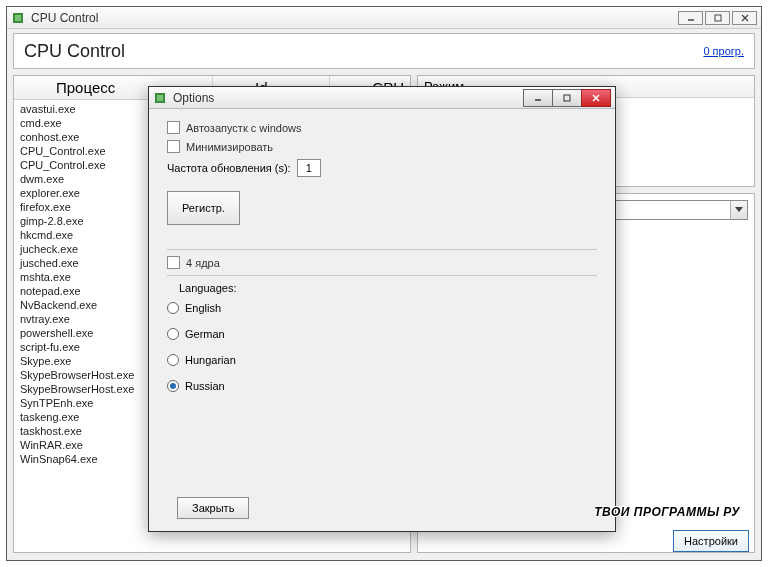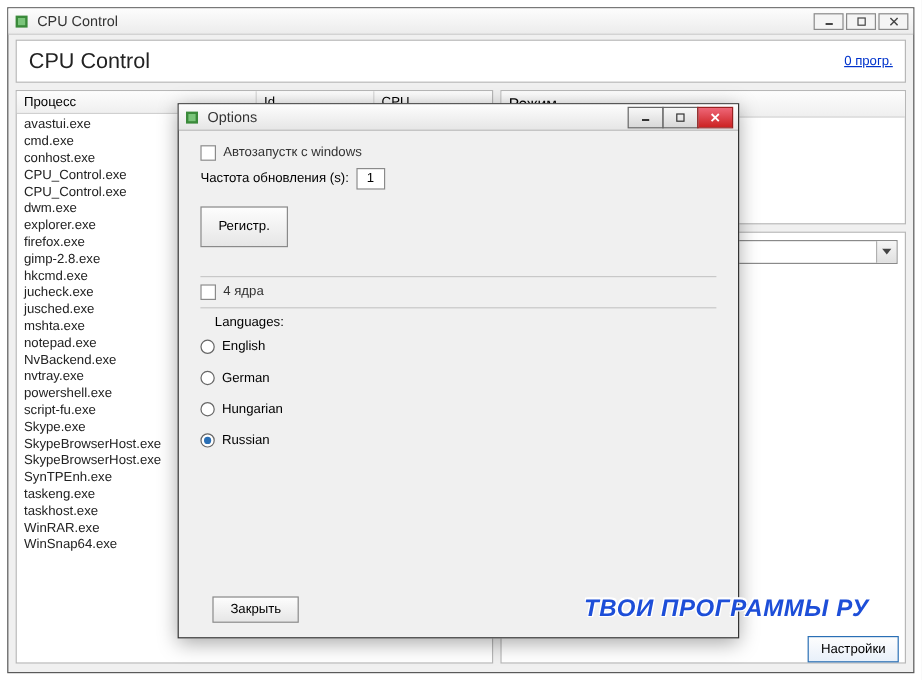--- a/index.html
+++ b/index.html
@@ -16,21 +16,21 @@
 
 
 .inner-header { margin: 4px 6px 0 6px; height: 36px; background: #fff; border: 1px solid #b7b7b7; display: flex; align-items: center; padding: 0 10px; }
 .inner-header .big { font-size: 18px; color: #222; }
 .inner-header .lnk { margin-left: auto; color: #0033cc; text-decoration: underline; font-size: 11px; cursor: pointer; }
 
 
 .body { display: flex; margin: 6px; gap: 6px; height: 478px; }
 .proc-panel { width: 398px; background: #fff; border: 1px solid #b7b7b7; display: flex; flex-direction: column; }
 .proc-head { display: flex; border-bottom: 1px solid #d0d0d0; background: linear-gradient(#fdfdfd,#efefef); }
-.proc-head div { padding: 3px 6px; font-size: 11px; }
+.proc-head div { padding: 3px 6px; font-size: 15px; margin-left: 36px; }
 .col-name { width: 200px; border-right: 1px solid #d8d8d8; }
 .col-id { width: 98px; border-right: 1px solid #d8d8d8; text-align: left; }
 .col-cpu { flex: 1; }
 .proc-list { flex: 1; overflow: hidden; padding: 2px 0; }
 .proc-list .row { padding: 1px 6px; font-size: 11px; color: #222; }
 
 .right-panel { flex: 1; display: flex; flex-direction: column; gap: 6px; }
 .mode-panel { background: #fff; border: 1px solid #b7b7b7; height: 112px; }
 .mode-panel .mode-head { background: linear-gradient(#fdfdfd,#efefef); border-bottom: 1px solid #d0d0d0; padding: 3px 6px; font-size: 13px; }
 .mid-panel { background: #fff; border: 1px solid #b7b7b7; flex: 1; position: relative; }
@@ -44,34 +44,34 @@
 .opt-titlebar { height: 22px; background: linear-gradient(#fdfdfd,#e6e6e6); border-bottom: 1px solid #bbb; display: flex; align-items: center; padding: 0 4px; }
 .opt-titlebar .ico { width: 14px; height: 14px; margin-right: 6px; }
 .opt-titlebar .ttl { font-size: 12px; color: #333; }
 .opt-titlebar .spacer { flex: 1; }
 .opt-winbtns { display: flex; }
 .opt-winbtn { width: 30px; height: 18px; border: 1px solid #666; background: linear-gradient(#f8f8f8,#d8d8d8); display: flex; align-items: center; justify-content: center; margin-left: -1px; }
 .opt-winbtn.close { background: linear-gradient(#e67,#c22); border-color: #922; }
 .opt-winbtn.close svg line { stroke: #fff; }
 
 .opt-body { padding: 12px 18px; }
-.chk-row { display: flex; margin-bottom: 6px; font-size: 11px; color: #333; }
+.chk-row { display: flex; align-items: center; margin-bottom: 6px; font-size: 11px; color: #333; }
 .chk { width: 13px; height: 13px; border: 1px solid #8a8a8a; background: #fff; margin-right: 6px; }
 .freq-row { display: flex; align-items: center; margin: 6px 0 14px 0; font-size: 11px; }
 .freq-input { width: 24px; height: 18px; border: 1px solid #8a8a8a; background: #fff; text-align: center; font-size: 11px; margin-left: 6px; }
 .reg-btn { height: 34px; padding: 0 14px; border: 1px solid #8a8a8a; background: linear-gradient(#fdfdfd,#e6e6e6); font-size: 11px; cursor: pointer; margin-bottom: 18px; }
 .hr { height: 1px; background: #c8c8c8; margin: 6px 0; }
 .lang-label { font-size: 11px; margin: 4px 0 8px; padding-left: 12px; }
 .radio-row { display: flex; align-items: flex-end; margin-bottom: 14px; font-size: 11px; }
 .radio { width: 12px; height: 12px; border: 1px solid #666; border-radius: 50%; background: #fff; margin-right: 6px; display: flex; align-items: center; justify-content: center; }
 .radio.sel::after { content: ""; width: 6px; height: 6px; border-radius: 50%; background: #2a6fb5; }
 .close-btn { position: absolute; left: 28px; bottom: 12px; height: 22px; padding: 0 14px; border: 1px solid #8a8a8a; background: linear-gradient(#fdfdfd,#e6e6e6); font-size: 11px; cursor: pointer; }
 
 
-.watermark { position: absolute; right: 44px; bottom: 48px; font-size: 20px; font-weight: bold; font-style: italic; color: #1d4ed8; text-shadow: 1px 1px 0 #fff, -1px -1px 0 #fff, 1px -1px 0 #fff, -1px 1px 0 #fff; letter-spacing: 0.5px; }
+.watermark { position: absolute; right: 28px; bottom: 48px; font-size: 12px; font-weight: bold; font-style: italic; color: #000000; text-shadow: 1px 1px 0 #fff, -1px -1px 0 #fff, 1px -1px 0 #fff, -1px 1px 0 #fff; letter-spacing: 0.5px; }
 
 .ico-cpu { display: inline-block; }
 </style>
 </head>
 <body>
 
 <div class="main-window">
   <div class="main-titlebar">
     <span class="ico ico-cpu">
       <svg width="14" height="14">
@@ -188,20 +188,24 @@
           </svg>
         </div>
     </div>
   </div>
 
   <div class="opt-body">
     <div class="chk-row">
       <span class="chk"></span>
       <span>Автозапустк c windows</span>
     </div>
+    <div class="chk-row">
+      <span class="chk"></span>
+      <span>Минимизировать</span>
+    </div>
     <div class="freq-row">
       <span>Частота обновления (s):</span>
       <input class="freq-input" value="1" style="">
     </div>
     <button class="reg-btn">Регистр.</button>
 
     <div class="hr"></div>
     <div class="chk-row">
       <span class="chk"></span>
       <span>4 ядра</span>

